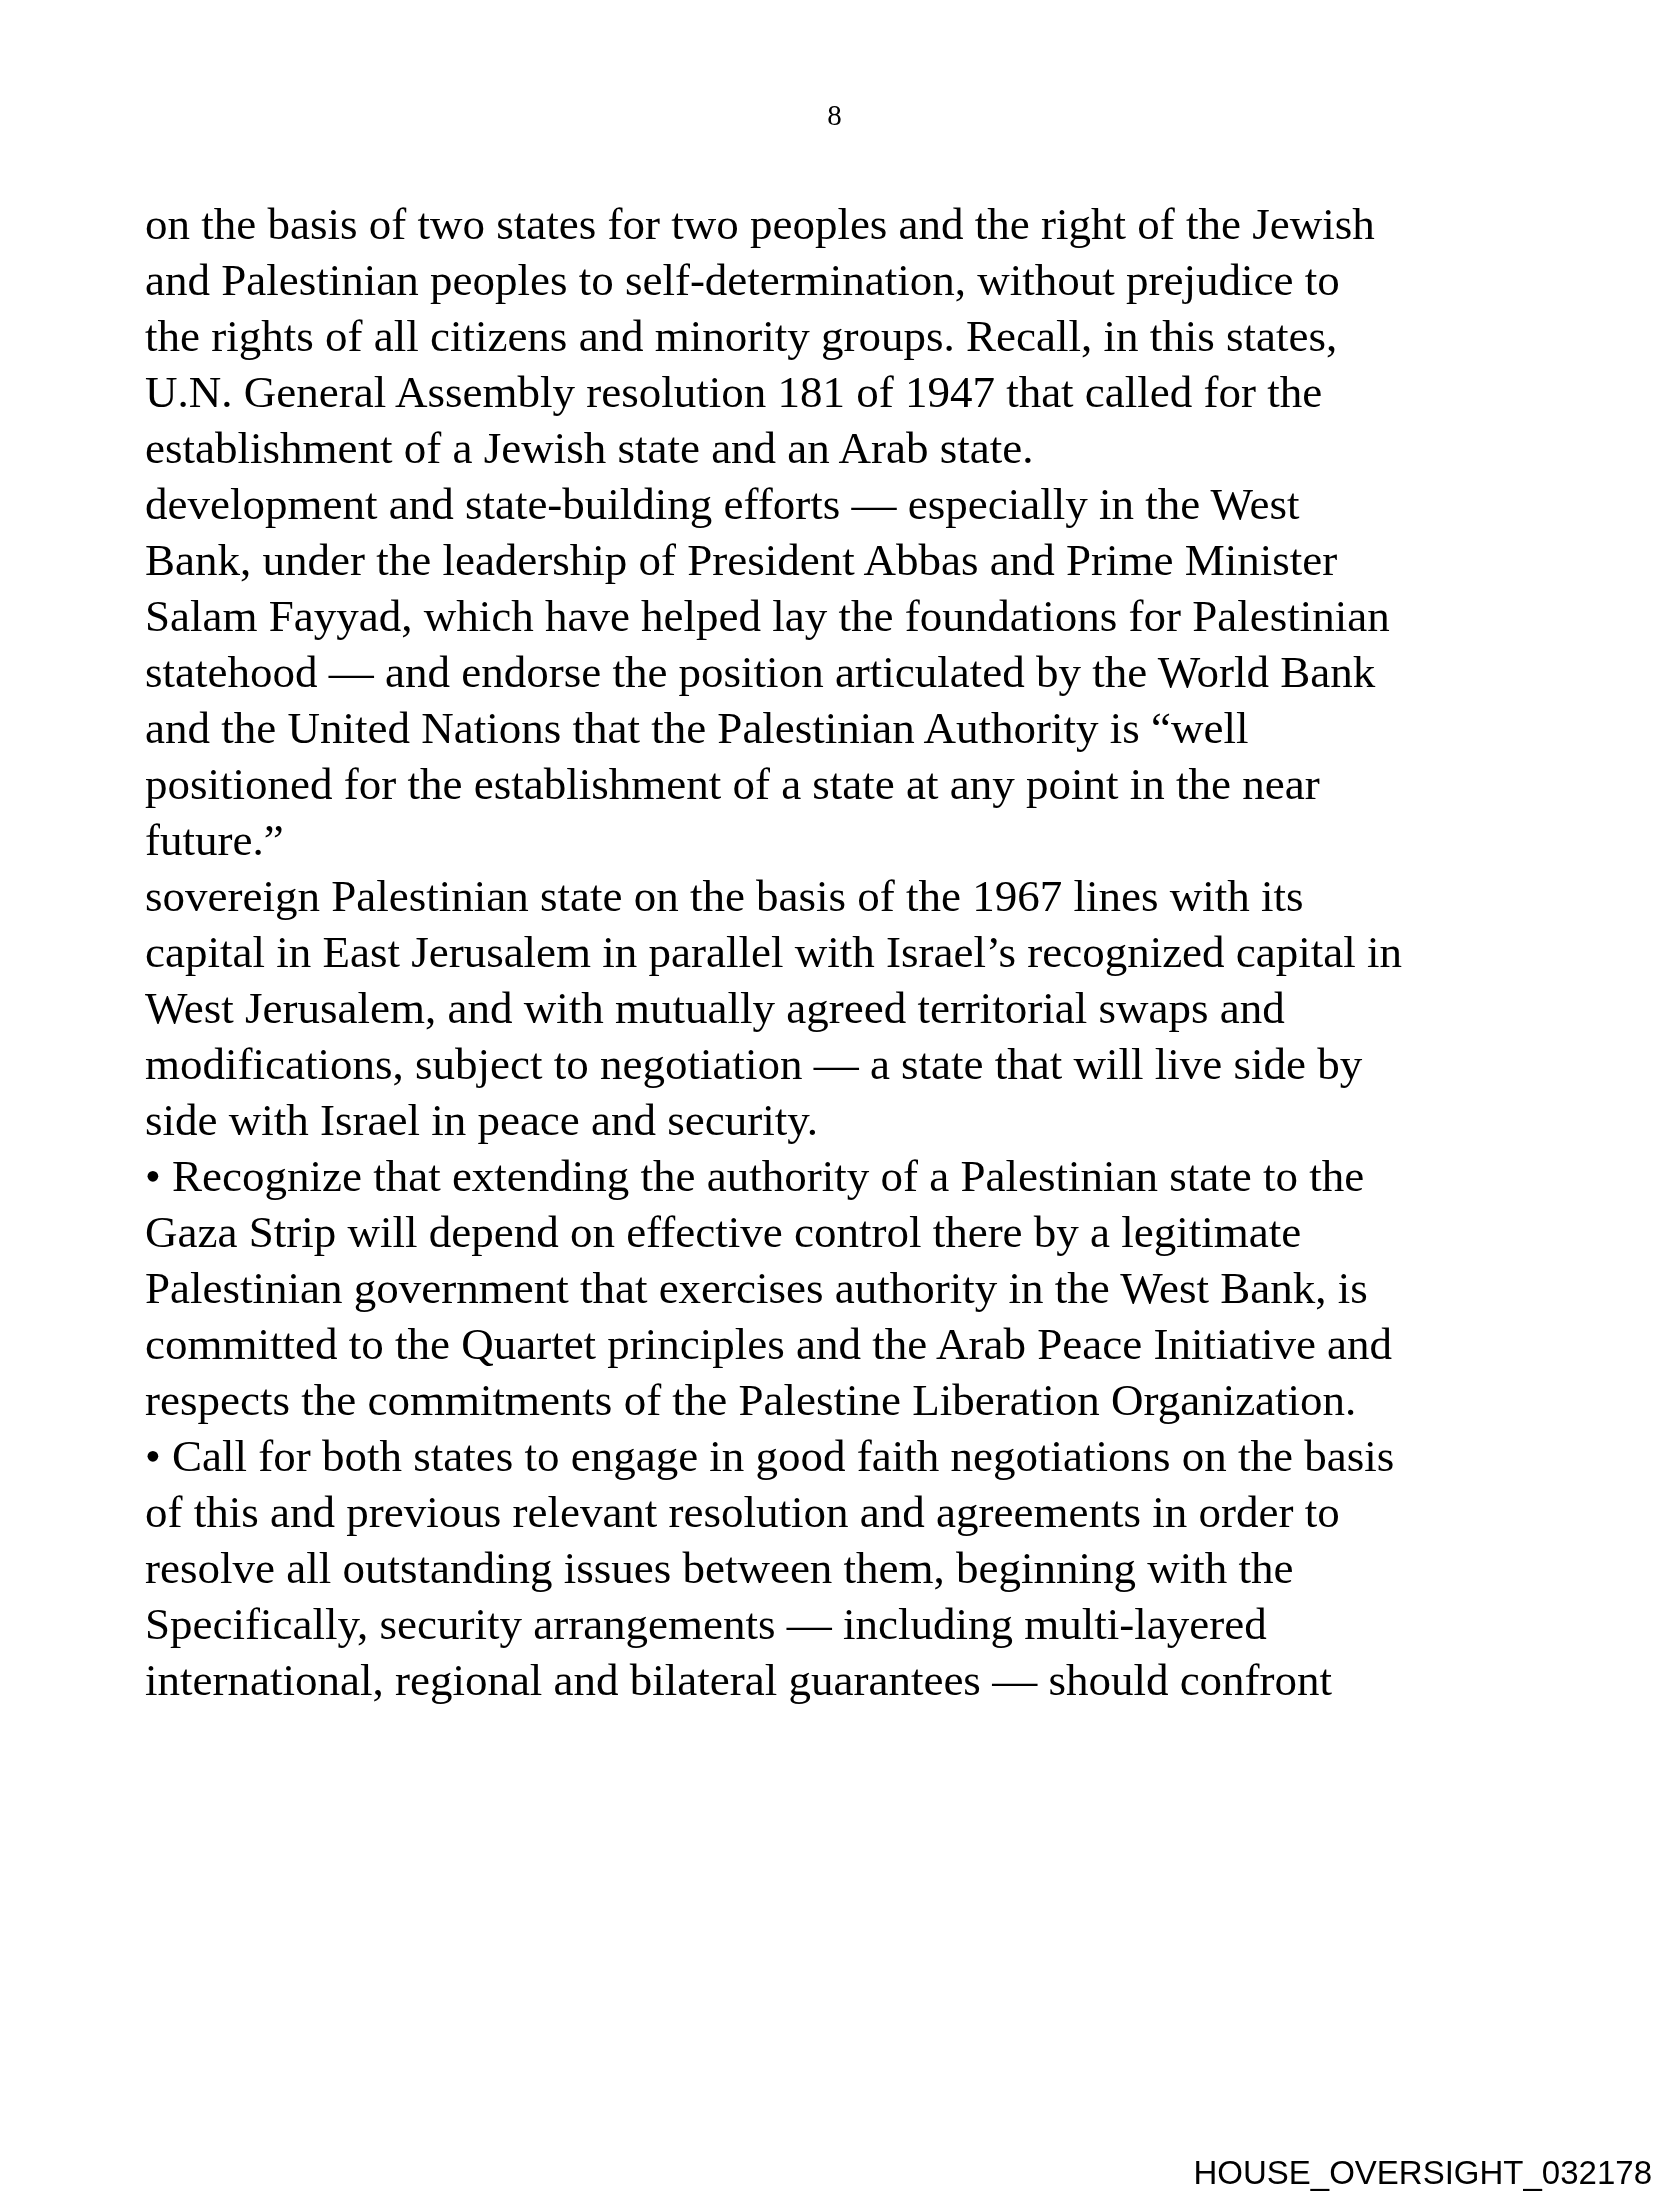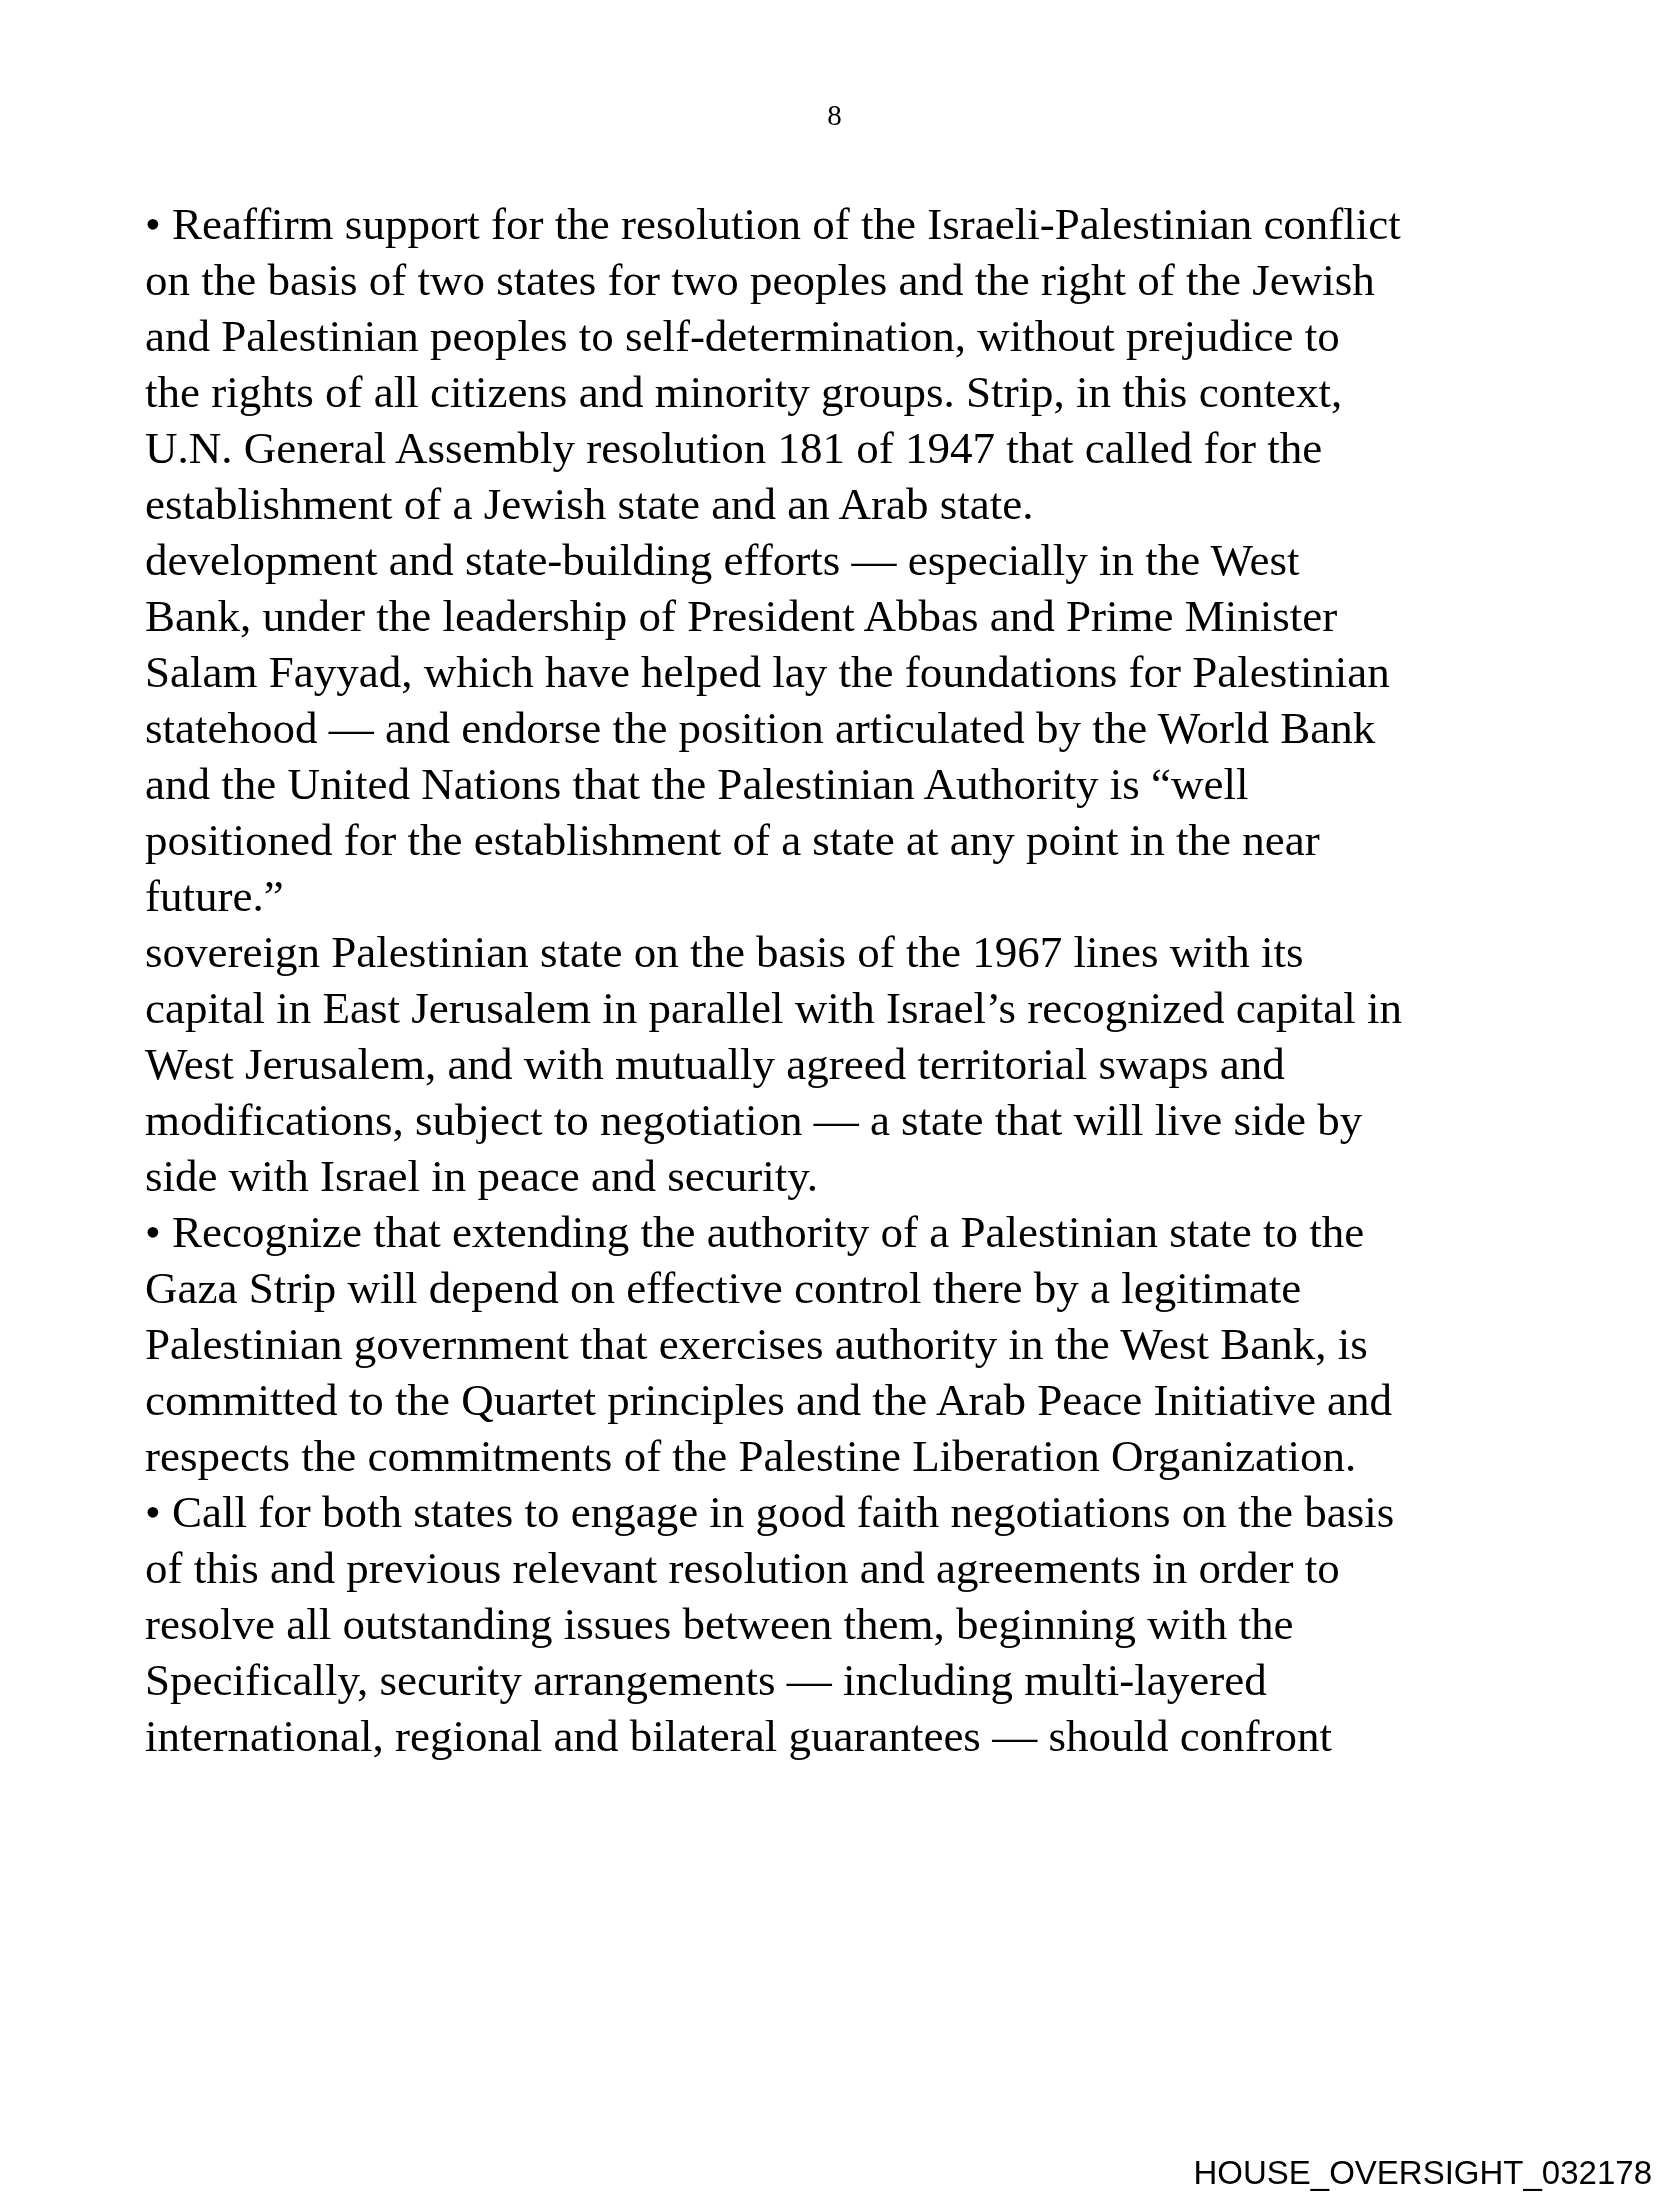--- a/index.html
+++ b/index.html
@@ -48,24 +48,23 @@
       letter-spacing: 0;
       text-align: right;
     }
   </style>
 </head>
 <body>
 
 <div class="page-number">8</div>
 
 <div class="body-text">
-  <span class="line">• Reaffirm support for the resolution of the Israeli-Palestinian conflict</span>
   <span class="line">on the basis of two states for two peoples and the right of the Jewish</span>
   <span class="line">and Palestinian peoples to self-determination, without prejudice to</span>
-  <span class="line">the rights of all citizens and minority groups. Strip, in this context,</span>
+  <span class="line">the rights of all citizens and minority groups. Recall, in this states,</span>
   <span class="line">U.N. General Assembly resolution 181 of 1947 that called for the</span>
   <span class="line">establishment of a Jewish state and an Arab state.</span>
   <span class="line">development and state-building efforts — especially in the West</span>
   <span class="line">Bank, under the leadership of President Abbas and Prime Minister</span>
   <span class="line">Salam Fayyad, which have helped lay the foundations for Palestinian</span>
   <span class="line">statehood — and endorse the position articulated by the World Bank</span>
   <span class="line">and the United Nations that the Palestinian Authority is “well</span>
   <span class="line">positioned for the establishment of a state at any point in the near</span>
   <span class="line">future.”</span>
   <span class="line">sovereign Palestinian state on the basis of the 1967 lines with its</span>

